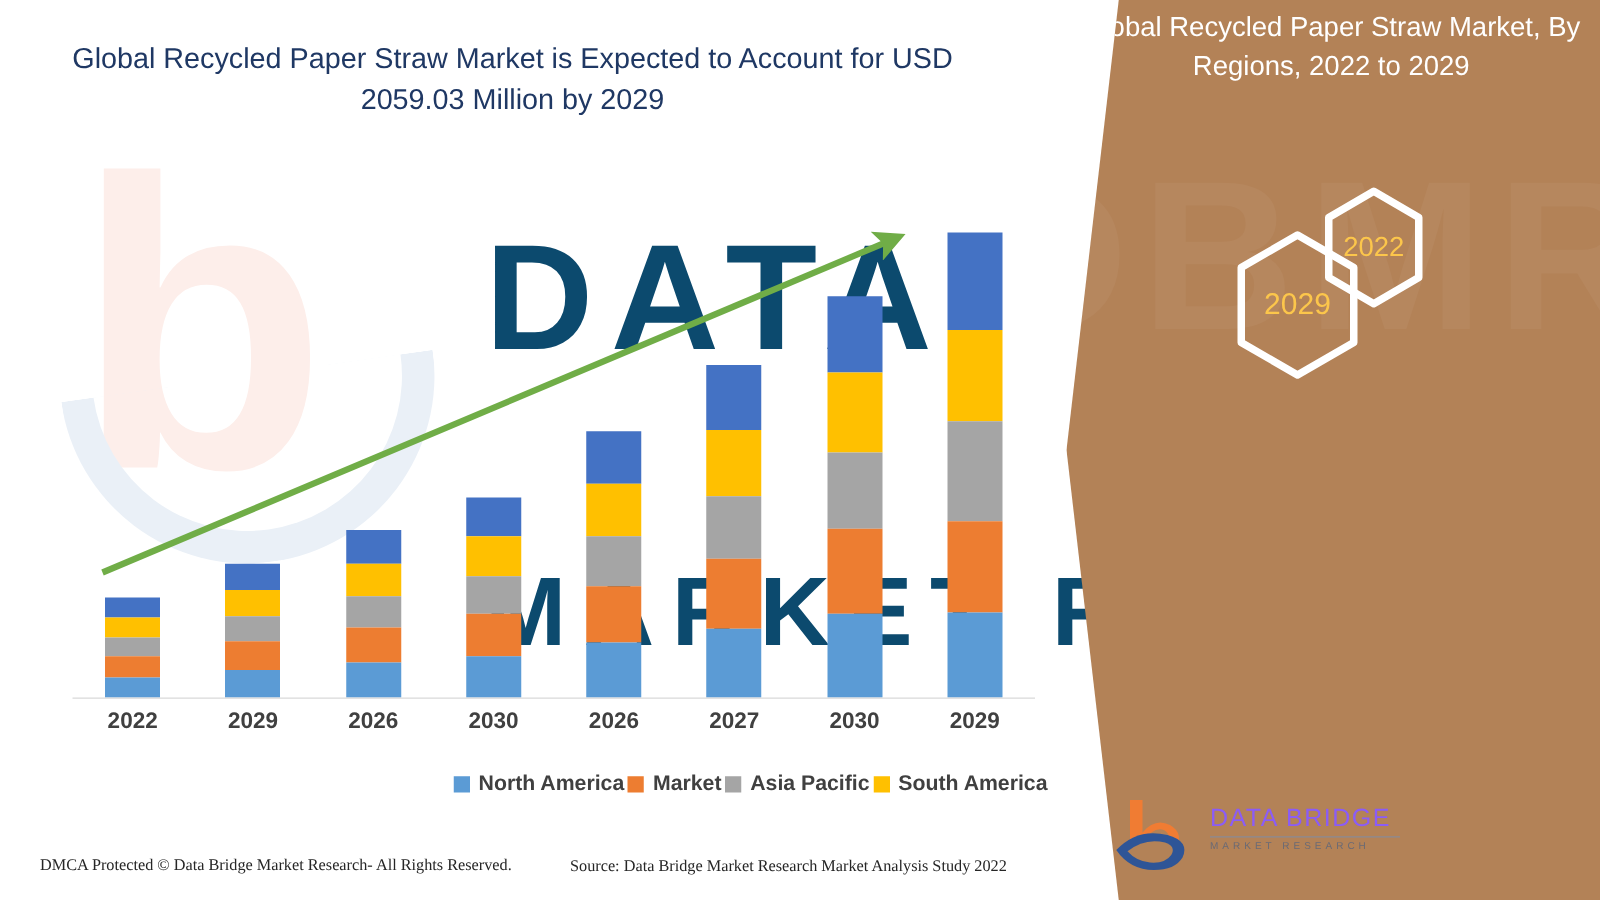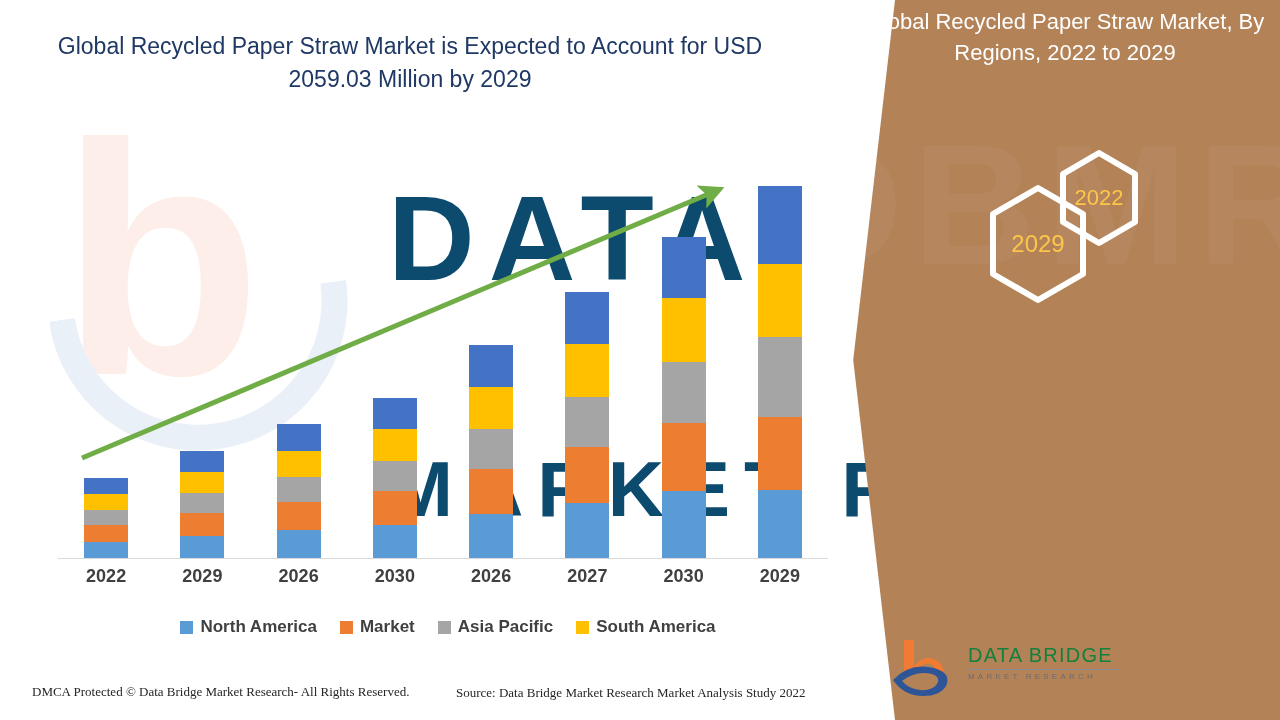--- a/index.html
+++ b/index.html
@@ -120,22 +120,22 @@
     color: #404040;
   }
 
   
   .legend {
     position: absolute;
     left: 58px; top: 617px;
     width: 780px;
     display: flex;
     align-items: center;
-    justify-content: center;
-    gap: 23px;
+    justify-content: flex-end;
+    gap: 3px;
   }
   .legend-item {
     display: flex;
     align-items: center;
     gap: 7px;
     white-space: nowrap;
   }
   .legend-swatch {
     width: 13px; height: 13px;
     flex: none;
@@ -226,21 +226,21 @@
   }
   .logo-mark { position: absolute; left: 0; top: 0; width: 72px; height: 62px; }
   .logo-text-wrap {
     position: absolute;
     left: 78px; top: 8px;
     width: 152px;
   }
   .logo-main {
     font-size: 20px;
     letter-spacing: 1.2px;
-    color: #15803d;
+    color: #8b5cf6;
     font-weight: 400;
     line-height: 1.15;
   }
   .logo-rule {
     height: 1px; background: #8a8a95; margin: 2px 0 3px 0;
   }
   .logo-sub {
     font-size: 8px;
     letter-spacing: 3.2px;
     color: #6a6a75;

